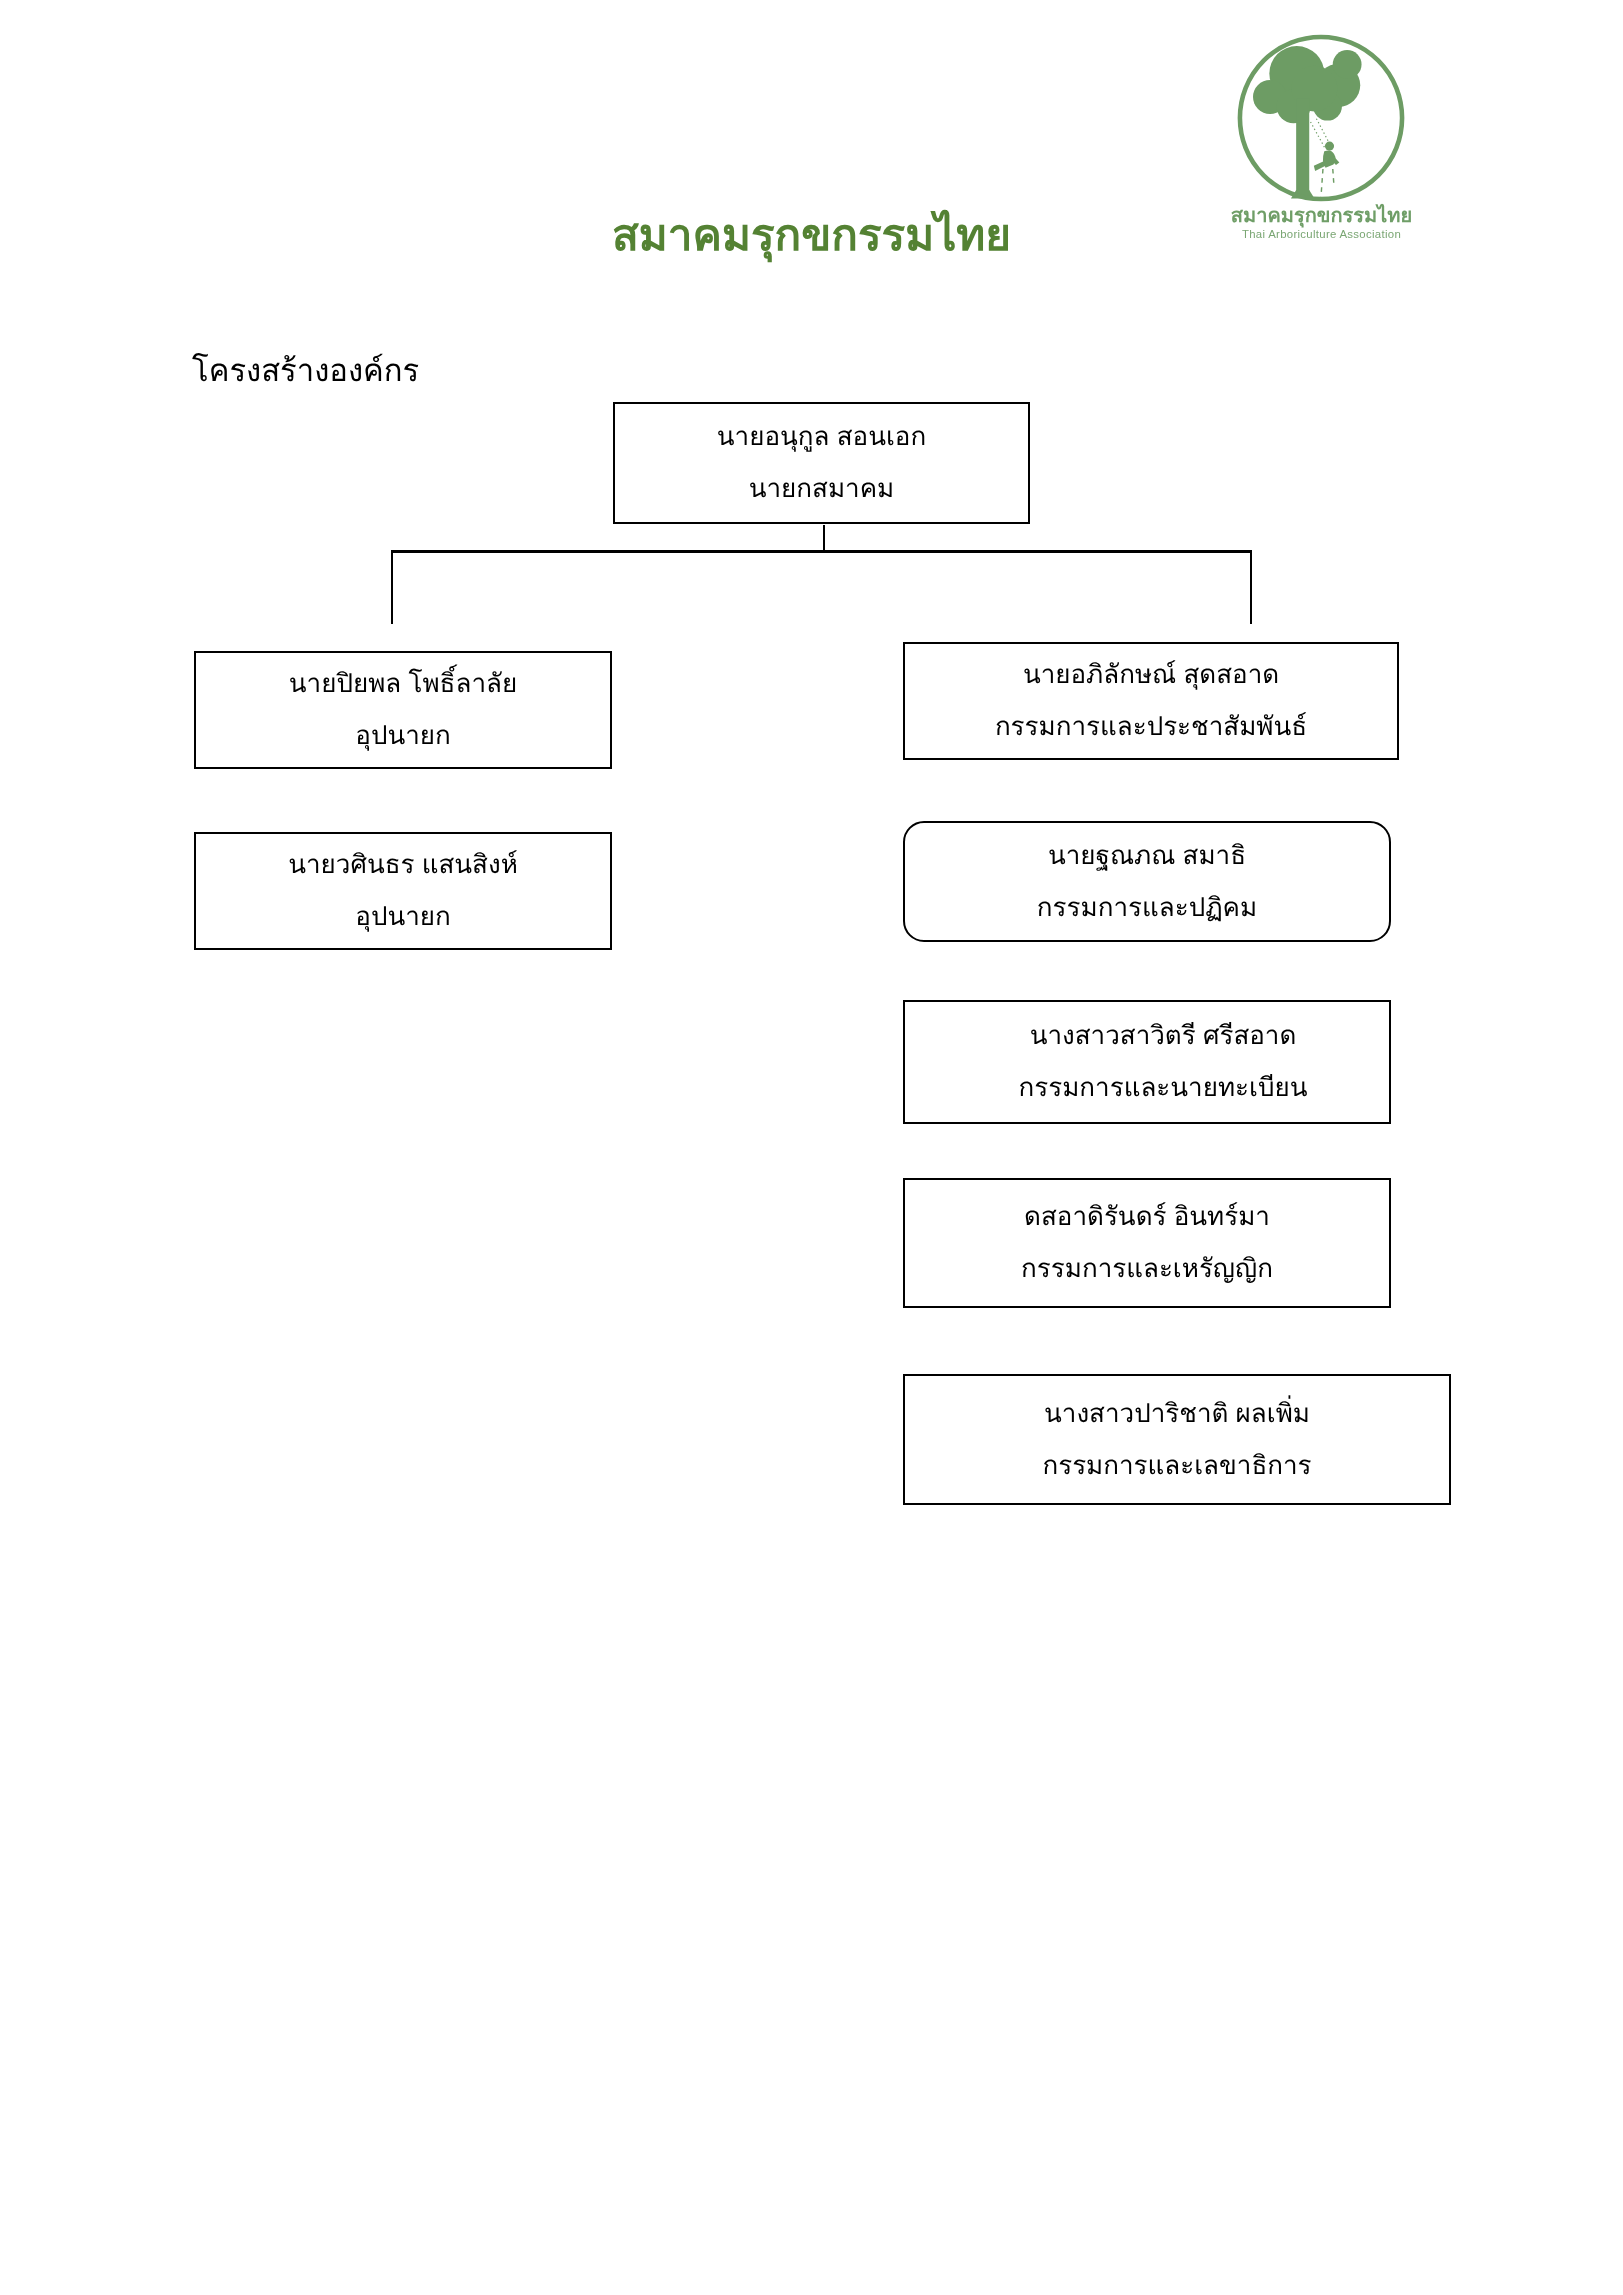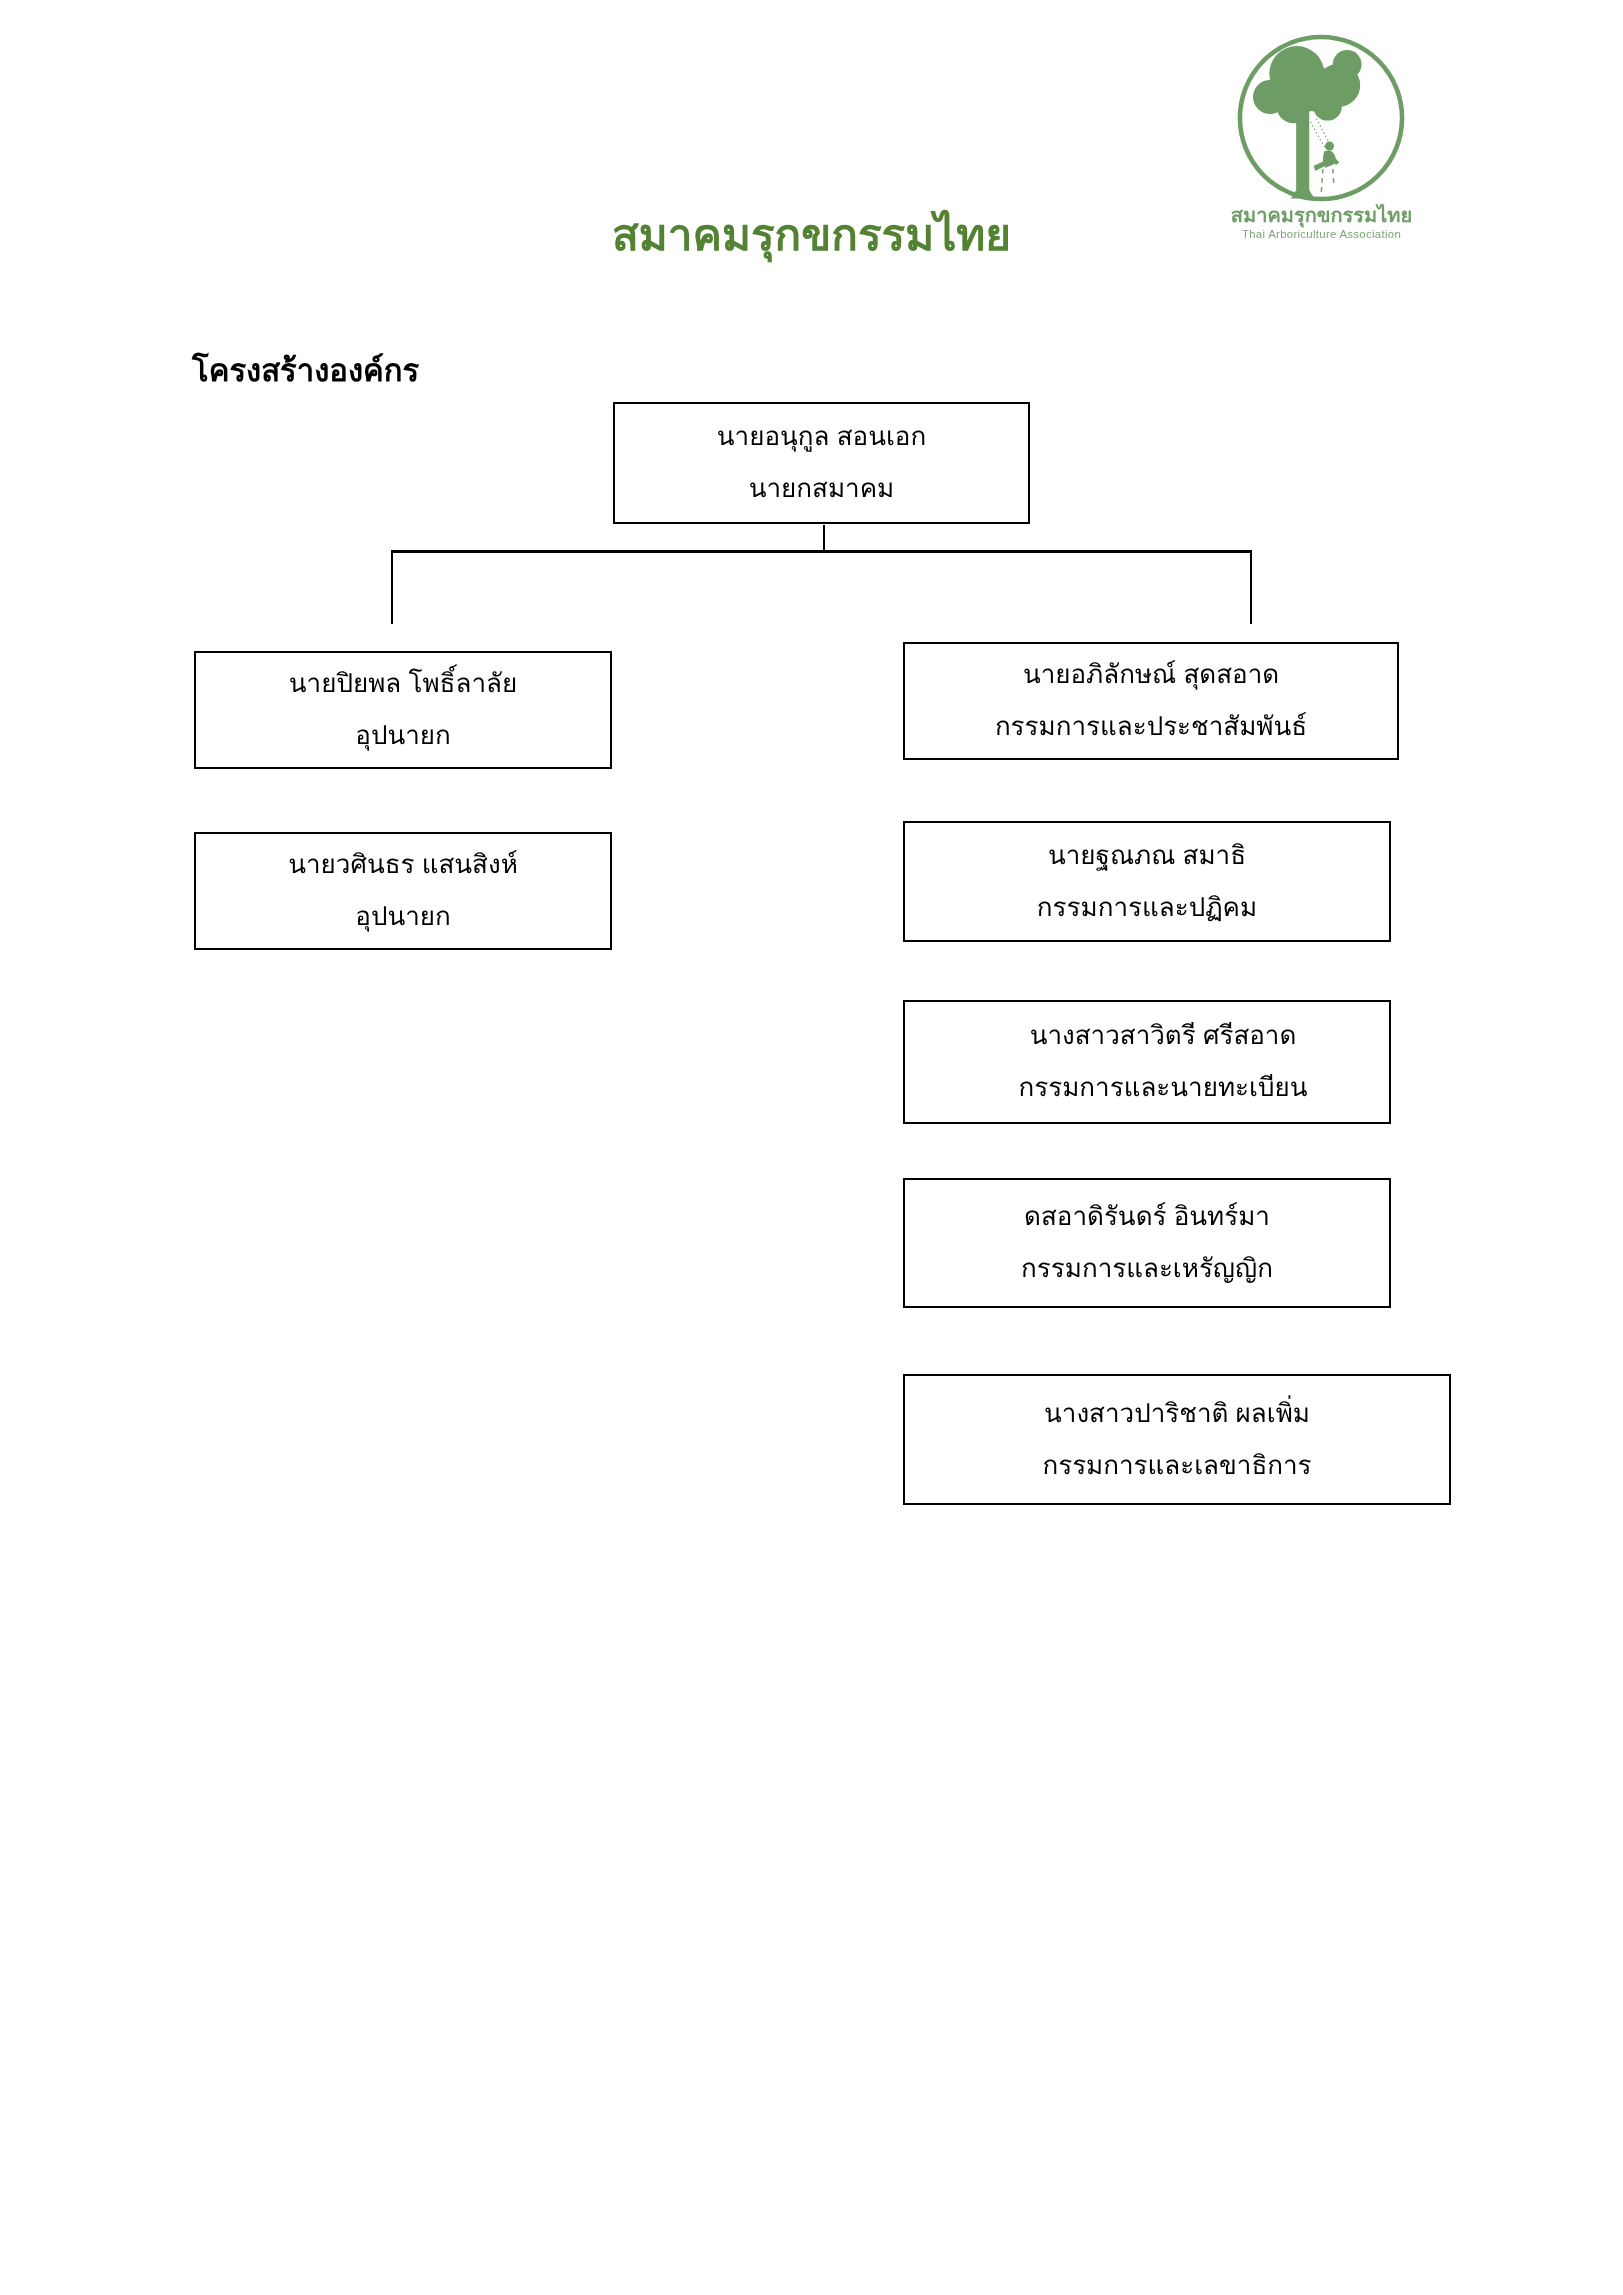--- a/index.html
+++ b/index.html
@@ -14,38 +14,38 @@
   .abs{position:absolute;}
   .doc-title{
     left:0;top:204px;width:1623px;
     text-align:center;
     font-size:44px;font-weight:700;
     color:#548233;
     line-height:1.4;
   }
   .section-heading{
     left:192px;top:345px;
-    font-size:31px;font-weight:700;
+    font-size:31px;font-weight:400;
     color:#000;
   }
   .org-box{
     box-sizing:border-box;
     border:2.6px solid #000;
     background:#fff;
     display:flex;flex-direction:column;
     align-items:center;justify-content:center;
     gap:22px;
     text-align:center;
     font-size:26px;line-height:1.15;color:#000;
   }
   .box-root {left:613px; top:402px; width:417px;height:122px;}
   .box-l0   {left:194px; top:651px; width:418px;height:118px;}
   .box-l1   {left:194px; top:832px;width:418px;height:118px;}
   .box-r0   {left:903px;top:642px; width:496px;height:118px;}
-  .box-r1   {left:903px;top:821px;width:488px;height:121px;}
+  .box-r1   {left:903px;top:821px;width:488px;height:121px;border-radius:21px;}
   .box-r2   {left:903px;top:1000px;width:488px;height:124px;padding-left:32px;}
   .box-r3   {left:903px;top:1178px;width:488px;height:130px;}
   .box-r4   {left:903px;top:1374px;width:548px;height:131px;}
   .conn{background:#000;}
   .conn-v-root {left:823px;top:525px;width:2px;height:26px;}
   .conn-h-main {left:391px; top:550px;width:861px;height:2.6px;}
   .conn-v-left {left:391px; top:550px;width:2px;height:74px;}
   .conn-v-right{left:1250px;top:550px;width:2px;height:74px;}
   .logo-svg{left:1236px;top:33px;width:170px;height:170px;}
   .logo-thai{

